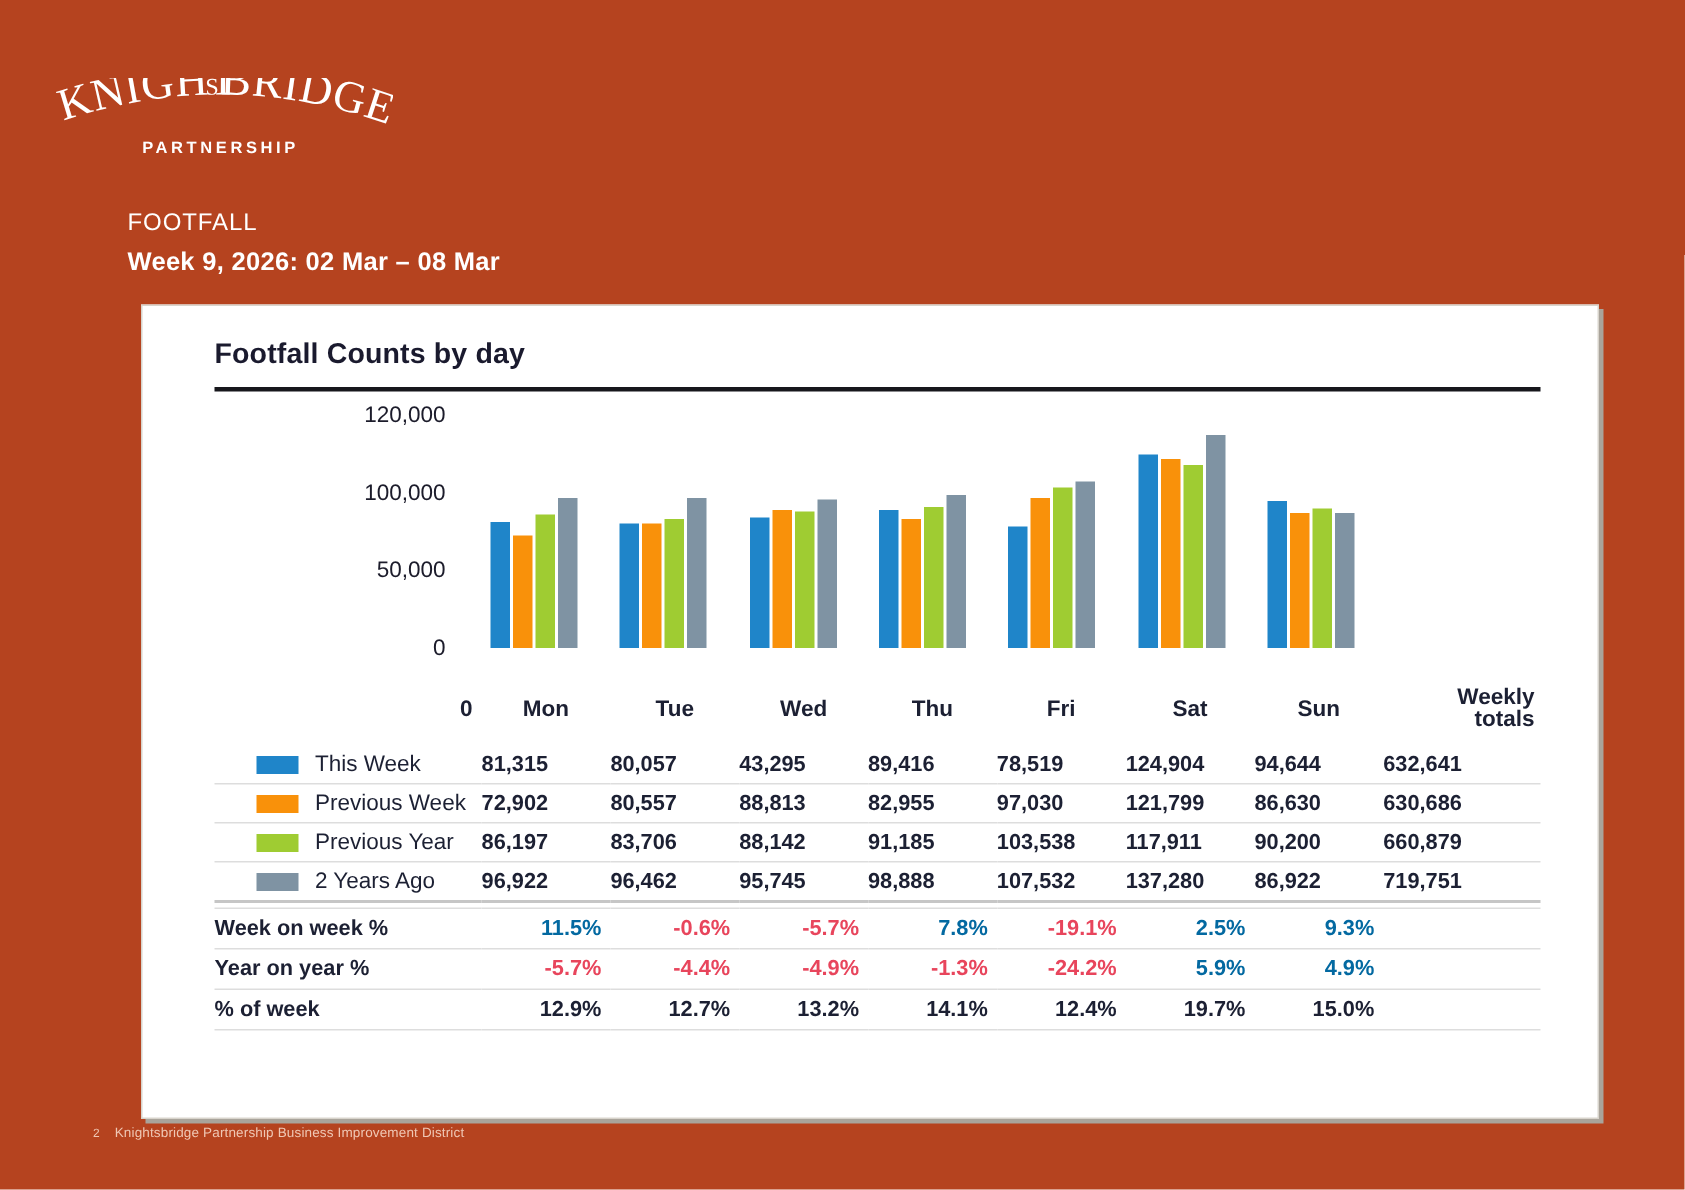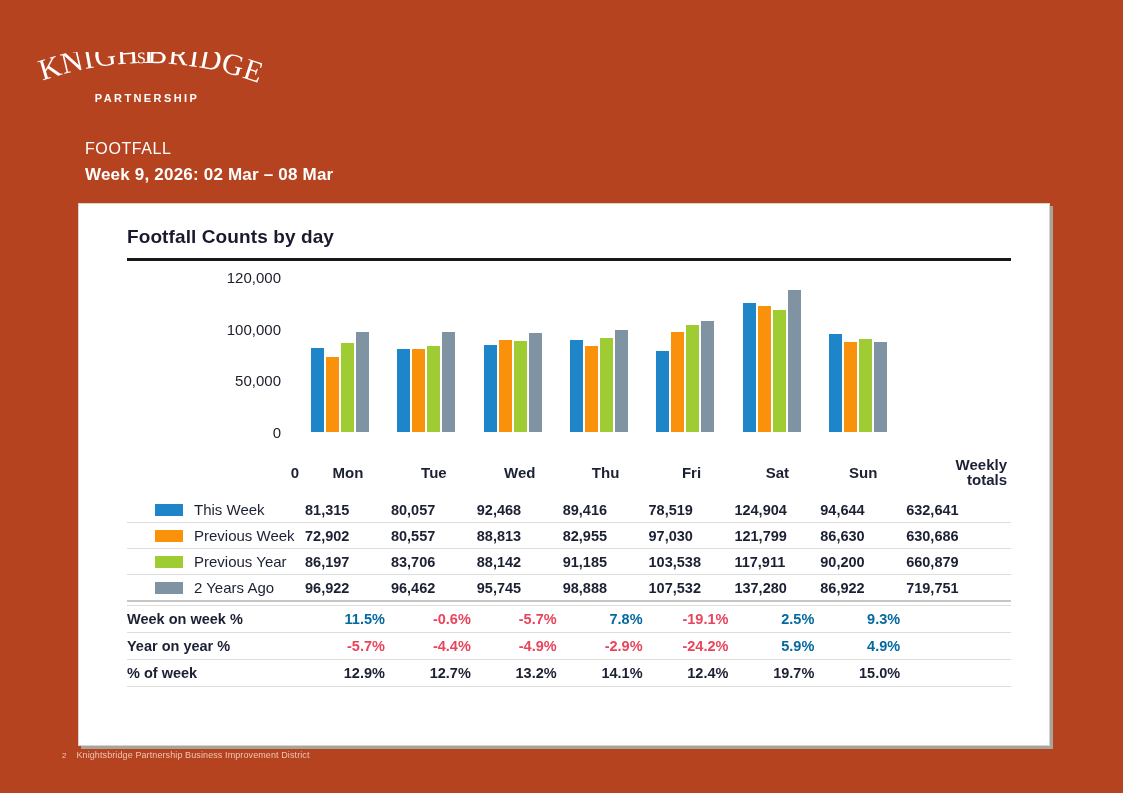--- a/index.html
+++ b/index.html
@@ -42,21 +42,21 @@
     font-size: 17px;
     font-weight: bold;
     letter-spacing: 0.2px;
     line-height: 24px;
     margin-top: 1px;
   }
 
   
   .panel {
     position: absolute;
-    left: 78px;
+    left: 94px;
     top: 203px;
     width: 972px;
     height: 543px;
     background: #ffffff;
     border: 1px solid #d8d4cc;
     box-shadow: 3px 3px 0 0 #a9a49b;
     box-sizing: border-box;
   }
 
   .panel-inner {
@@ -342,21 +342,21 @@
       <tbody>
           <tr class="data-row">
             <td class="legend-cell">
               <div class="legend-wrap">
                 <span class="swatch" style="background: rgb(31, 133, 201);"></span>
                 <span class="legend-name">This Week</span>
               </div>
             </td>
             <td>81,315</td>
             <td>80,057</td>
-            <td>92,468</td>
+            <td>43,295</td>
             <td>89,416</td>
             <td>78,519</td>
             <td>124,904</td>
             <td>94,644</td>
             <td class="cell-total">632,641</td>
           </tr>
           <tr class="data-row">
             <td class="legend-cell">
               <div class="legend-wrap">
                 <span class="swatch" style="background: rgb(249, 145, 10);"></span>
@@ -416,21 +416,21 @@
             <td class="neg">-19.1%</td>
             <td class="pos">2.5%</td>
             <td class="pos">9.3%</td>
             <td class="cell-total"></td>
           </tr>
           <tr class="pct-row">
             <td class="pct-label">Year on year %</td>
             <td class="neg">-5.7%</td>
             <td class="neg">-4.4%</td>
             <td class="neg">-4.9%</td>
-            <td class="neg">-2.9%</td>
+            <td class="neg">-1.3%</td>
             <td class="neg">-24.2%</td>
             <td class="pos">5.9%</td>
             <td class="pos">4.9%</td>
             <td class="cell-total"></td>
           </tr>
           <tr class="pct-row">
             <td class="pct-label">% of week</td>
             <td class="neu">12.9%</td>
             <td class="neu">12.7%</td>
             <td class="neu">13.2%</td>

